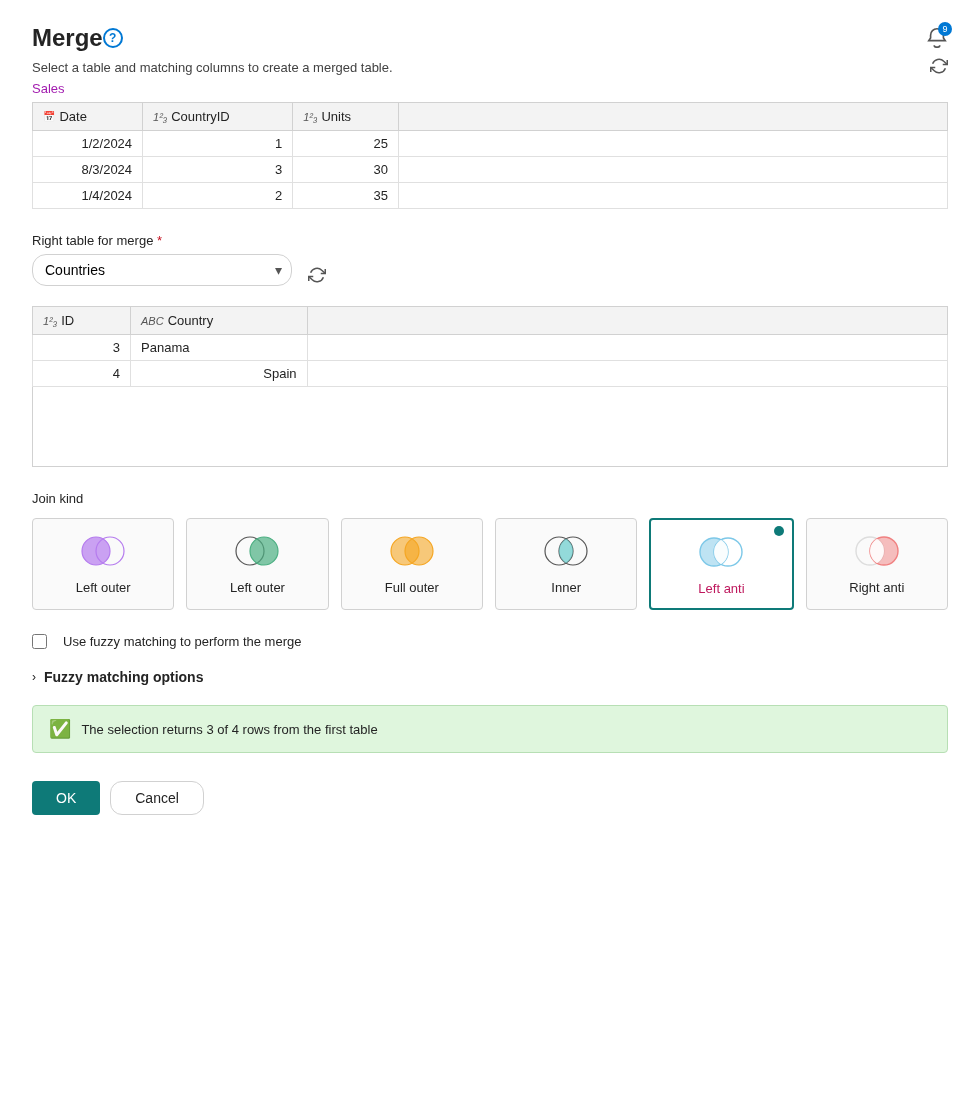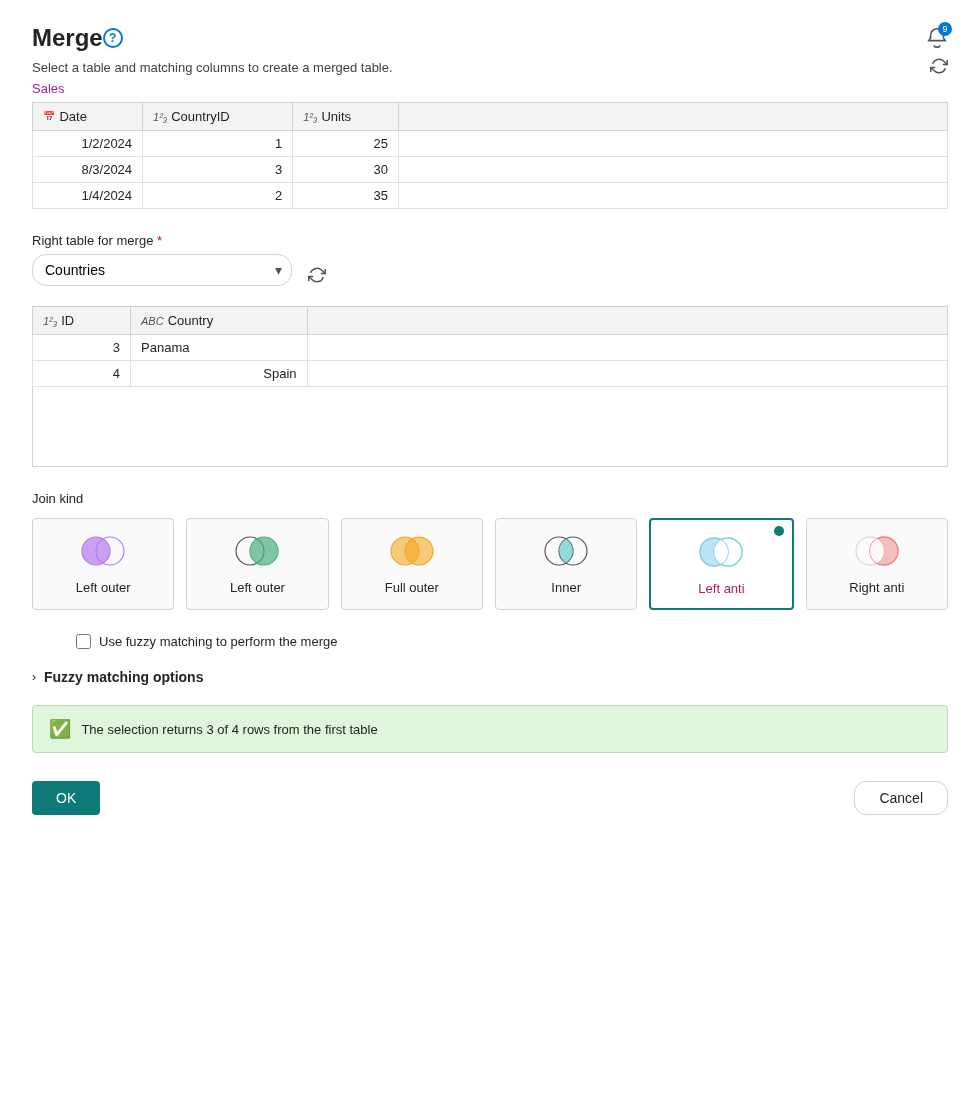--- a/index.html
+++ b/index.html
@@ -166,23 +166,22 @@
     .selected-dot {
       position: absolute;
       top: 6px; right: 8px;
       width: 10px; height: 10px;
       background: #0e7a78;
       border-radius: 50%;
     }
     .fuzzy-row {
       display: flex;
       align-items: flex-start;
-      gap: 8px;
+      gap: 16px;
       margin-bottom: 20px;
-      margin-left: 44px;
     }
     .fuzzy-row input[type=checkbox] {
       width: 15px; height: 15px;
       cursor: pointer;
     }
     .fuzzy-row label { font-size: 13px; cursor: pointer; }
     .fuzzy-options-row {
       display: flex;
       align-items: center;
       gap: 8px;
@@ -205,21 +204,22 @@
       padding: 12px 16px;
       display: flex;
       align-items: center;
       gap: 10px;
       margin-bottom: 28px;
     }
     .success-icon { color: #107c10; font-size: 18px; }
     .success-text { font-size: 13px; color: #242424; }
     .footer-buttons {
       display: flex;
-      justify-content: space-between;
+      justify-content: flex-start;
+      gap: 10px;
     }
     .btn-ok {
       background: #0e7a78;
       color: #fff;
       border: none;
       padding: 8px 24px;
       border-radius: 4px;
       font-size: 14px;
       cursor: pointer;
       font-weight: 500;

